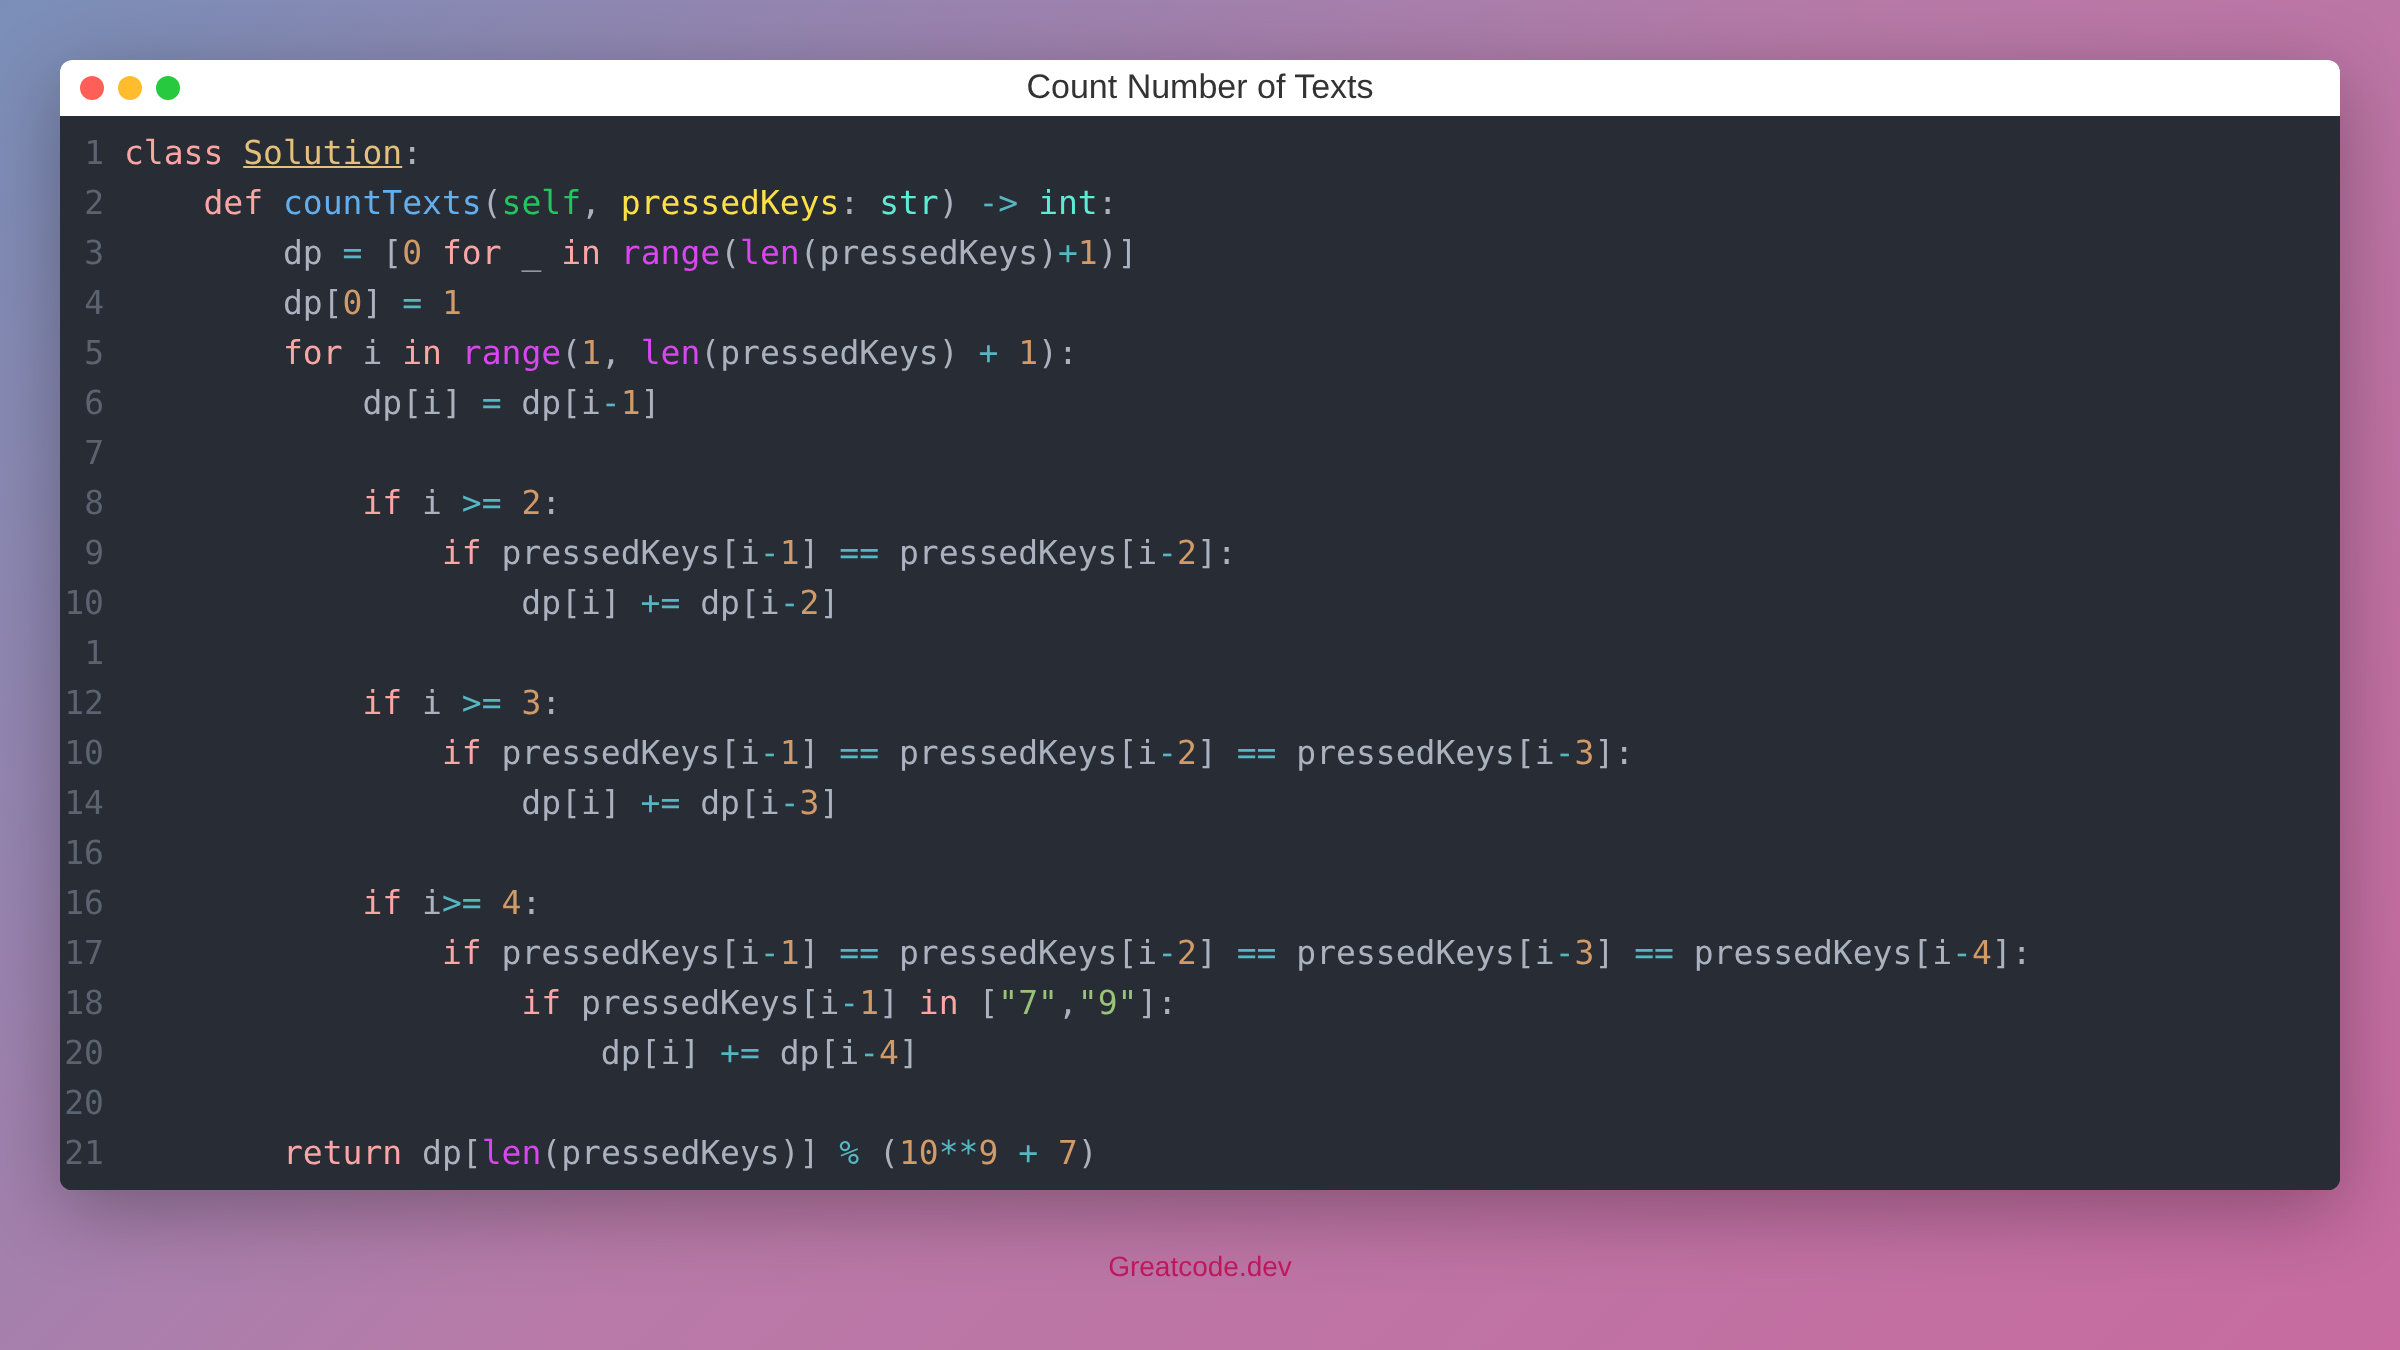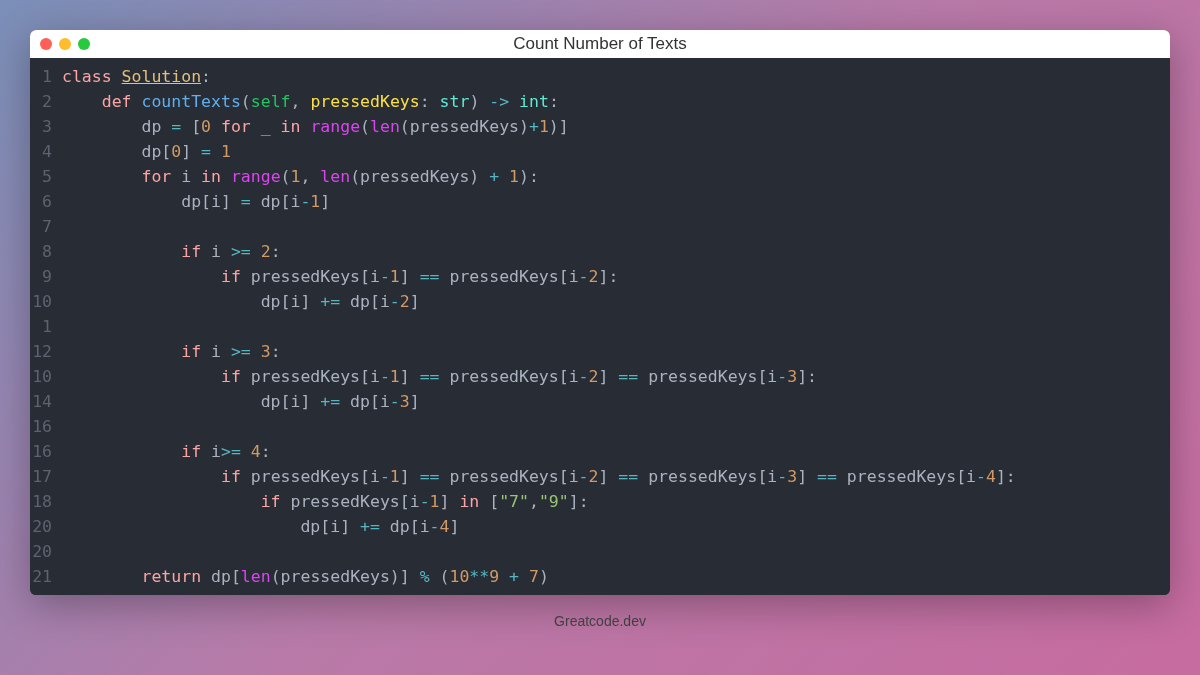--- a/index.html
+++ b/index.html
@@ -80,22 +80,22 @@
     .cls { color: #e5c07b; text-decoration: underline; }
     .fn { color: #61afef; margin-top: 20px; }
     .prm { color: #fde047; }
     .typ { color: #5eead4; }
     .num { color: #d19a66; }
     .str { color: #98c379; }
     .op { color: #56b6c2; }
     .bi { color: #d946ef; }
     .self { color: #22c55e; }
     .footer {
-      margin-top: 18px;
-      color: #404040;
+      margin-top: 30px;
+      color: #be185d;
       font-size: 14px;
       font-weight: 400;
     }
   </style>
 </head>
 <body>
 
 <div class="window">
   <div class="titlebar">
     <div class="traffic-lights">

